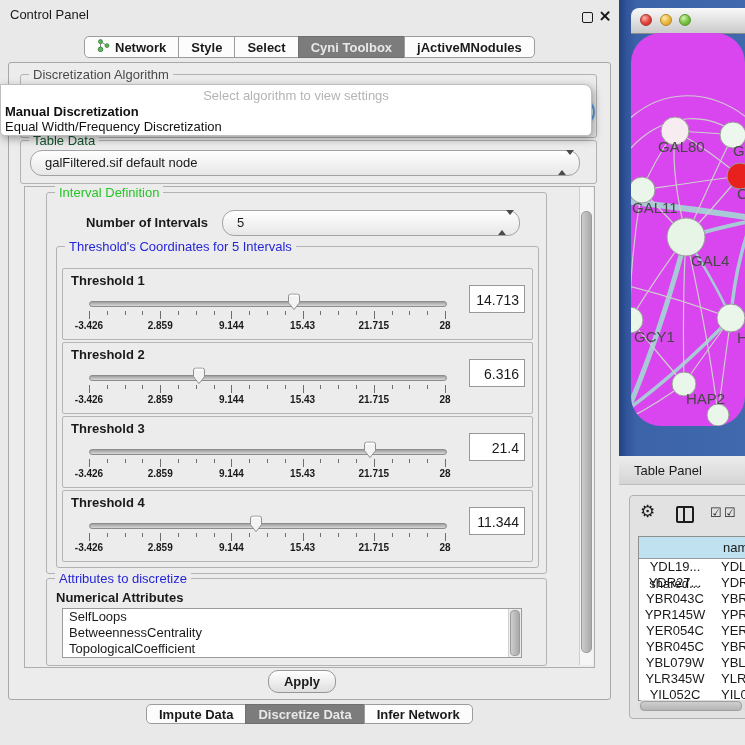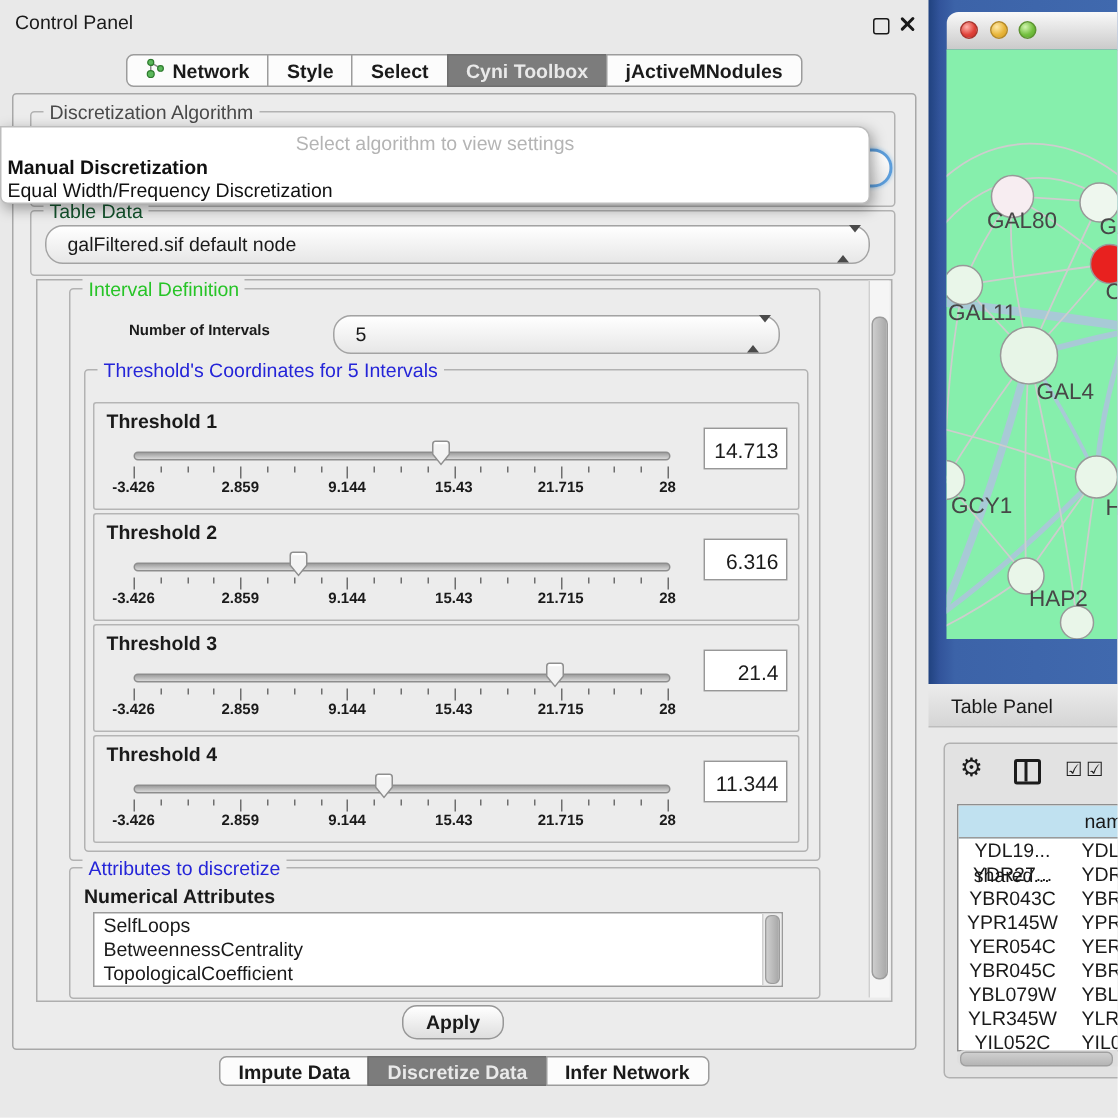--- a/index.html
+++ b/index.html
@@ -42,27 +42,27 @@
   #attr-group .grp-title{color:#2525d8;}
 
   
   .combo{position:absolute;background:linear-gradient(#ffffff,#e7e7e7);border:1px solid #a3a3a3;border-radius:12px;font-size:13px;text-decoration:underline;}
   .combo .val{position:absolute;left:14px;top:4px;white-space:nowrap;}
   .stepper{position:absolute;right:12px;top:4px;width:9px;}
   .stepper .up{width:0;height:0;border-left:4px solid transparent;border-right:4px solid transparent;border-bottom:5px solid #4a4a4a;margin-bottom:3px;}
   .stepper .dn{width:0;height:0;border-left:4px solid transparent;border-right:4px solid transparent;border-top:5px solid #4a4a4a;}
   #td-combo{left:30px;top:150px;width:548px;height:24px;}
   #noi-combo{left:222px;top:210px;width:296px;height:24px;}
-  #noi-label{left:86px;top:215px;font-size:10px;font-weight:bold;}
+  #noi-label{left:86px;top:215px;font-size:13px;font-weight:bold;}
 
   
   #focus-combo{left:30px;top:99px;width:561px;height:22px;border:2px solid #5b9ddb;border-radius:13px;
                background:linear-gradient(#fff,#e9e9e9);box-shadow:0 0 3px #8fc0e8;z-index:5;}
   #alg-popup{left:0;top:84px;width:578px;height:50px;background:#fff;border:1px solid #bdbdbd;
-             border-radius:0 8px 5px 5px;box-shadow:2px 3px 9px rgba(0,0,0,.35);z-index:10;}
+             border-radius:0 8px 5px 5px;box-shadow:2px 3px 9px rgba(0,0,0,.35);z-index:10;padding-left:12px;}
   #popup-hint{position:absolute;top:3px;left:0;width:100%;text-align:center;color:#b4b4b4;font-size:13px;}
   .pop-item{position:absolute;left:4px;font-size:13px;color:#111;white-space:nowrap;}
   .pop-item.bold{font-weight:bold;}
 
   
   #scroll-pane{left:24px;top:186px;width:569px;height:480px;border:1px solid #aeaeae;}
   #main-scrollbar{left:579px;top:187px;width:13px;height:478px;background:#f5f5f5;border-left:1px solid #cfcfcf;}
   #main-thumb{position:absolute;left:1px;top:24px;width:9px;height:440px;border-radius:5px;
               background:linear-gradient(90deg,#cdcdcd,#a9a9a9);border:1px solid #9c9c9c;}
 
@@ -90,21 +90,21 @@
 
   
   #net-frame{left:619px;top:0;width:126px;height:456px;
              background:linear-gradient(90deg,#20427f,#32549b 6%,#3c63a8 14%,#4069ae);}
   #net-titlebar{left:631px;top:8px;width:114px;height:25px;background:linear-gradient(#f9f9f9,#cacaca);
                 border-radius:8px 0 0 0;border-bottom:1px solid #8b8b8b;}
   .tl{position:absolute;top:6px;width:12px;height:12px;border-radius:50%;box-sizing:border-box;}
   #tl-red{left:9px;background:radial-gradient(circle at 35% 30%,#ffb3ab,#e0423a 55%,#c12e27);border:1px solid #a8352e;}
   #tl-yellow{left:29px;background:radial-gradient(circle at 35% 30%,#ffe9a8,#e8b63c 55%,#d19a22);border:1px solid #b58a27;}
   #tl-green{left:48px;background:radial-gradient(circle at 35% 30%,#d2f5b0,#74c040 55%,#58a52a);border:1px solid #5d9431;}
-  #net-canvas{left:631px;top:33px;width:114px;height:393px;background:#86efac;overflow:hidden;}
+  #net-canvas{left:631px;top:33px;width:114px;height:393px;background:#d946ef;overflow:hidden;border-radius:30px;}
 
   
   #tp-header{left:619px;top:456px;width:126px;height:28px;background:linear-gradient(#ececec,#d5d5d5);border-bottom:1px solid #bdbdbd;}
   #tp-title{position:absolute;left:15px;top:7px;font-size:13px;}
   #tp-panel{left:629px;top:495px;width:132px;height:222px;background:#e2e2e2;border:1px solid #b1b1b1;border-radius:4px;}
   #gear{position:absolute;left:10px;top:5px;font-size:17px;color:#1c1c1c;}
   #split-icon{position:absolute;left:46px;top:10px;width:14px;height:13px;border:2px solid #1c1c1c;border-radius:2px;}
   #split-icon::before{content:'';position:absolute;left:5px;top:0;width:2px;height:13px;background:#1c1c1c;}
   .cb{position:absolute;top:9px;font-size:13px;color:#1c1c1c;}
   #cb1{left:80px;}  #cb2{left:94px;}

